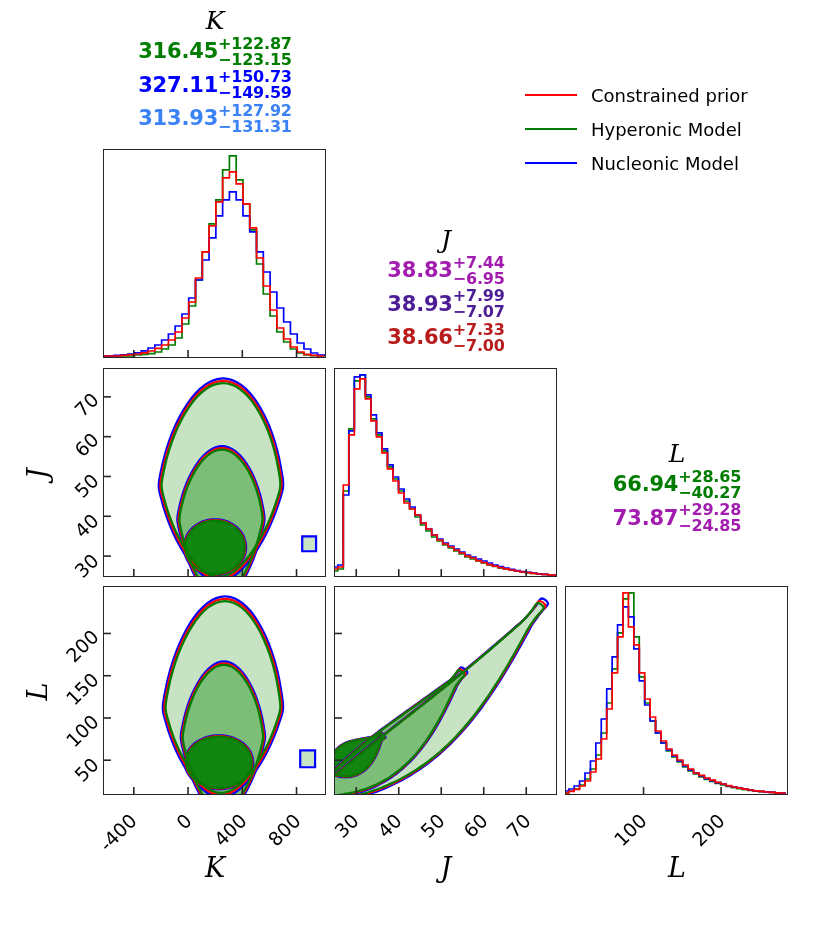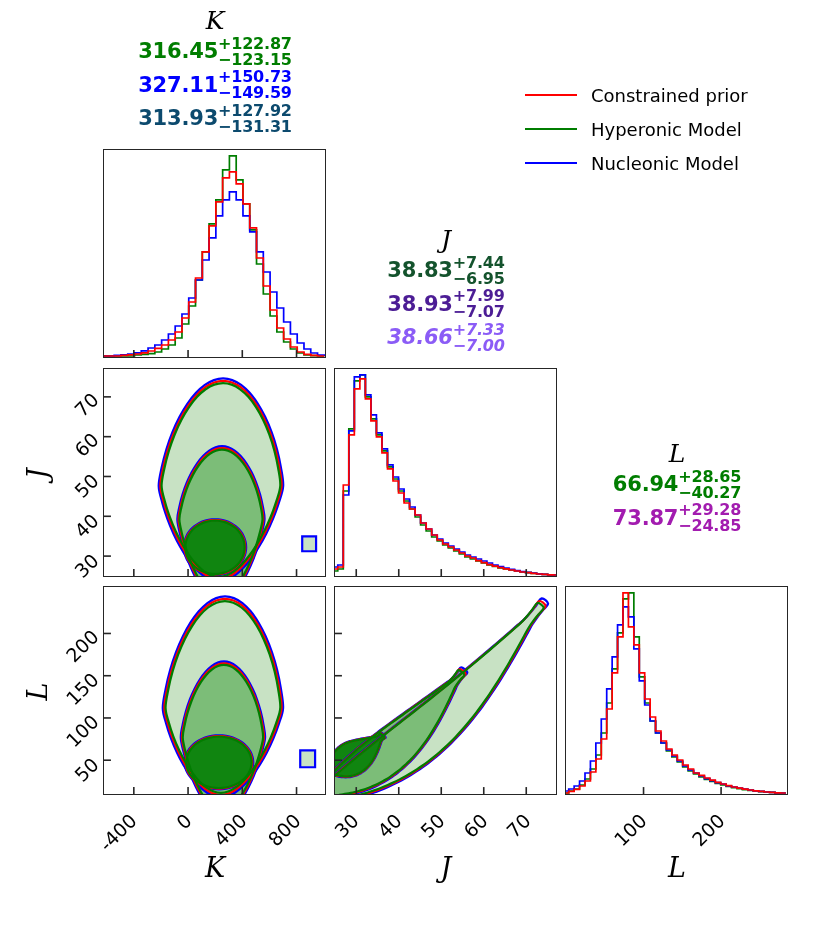--- a/index.html
+++ b/index.html
@@ -56,43 +56,43 @@
           <span>+122.87</span>
           <span>−123.15</span>
         </span>
     </span>
     <span class="stat" style="color:#0000ff;">
       <span>327.11</span><span class="unc">
           <span>+150.73</span>
           <span>−149.59</span>
         </span>
     </span>
-    <span class="stat" style="color:#0c4a6e;">
+    <span class="stat" style="color:#3b82f6;">
       <span>313.93</span><span class="unc">
           <span>+127.92</span>
           <span>−131.31</span>
         </span>
     </span>
   </div>
 
   <div class="title-block" style="left:335px; top:227px; width:222px;">
     <span class="title-var">J</span>
-    <span class="stat" style="color:#14532d;">
+    <span class="stat" style="color:#a21caf;">
       <span>38.83</span><span class="unc">
           <span>+7.44</span>
           <span>−6.95</span>
         </span>
     </span>
     <span class="stat" style="color:#4c1d95;">
       <span>38.93</span><span class="unc">
           <span>+7.99</span>
           <span>−7.07</span>
         </span>
     </span>
-    <span class="stat" style="color:#8b5cf6;font-style:italic;">
+    <span class="stat" style="color:#b91c1c;">
       <span>38.66</span><span class="unc">
           <span>+7.33</span>
           <span>−7.00</span>
         </span>
     </span>
   </div>
 
   <div class="title-block" style="left:566px; top:441px; width:222px;">
     <span class="title-var">L</span>
     <span class="stat" style="color:#007d00;">

